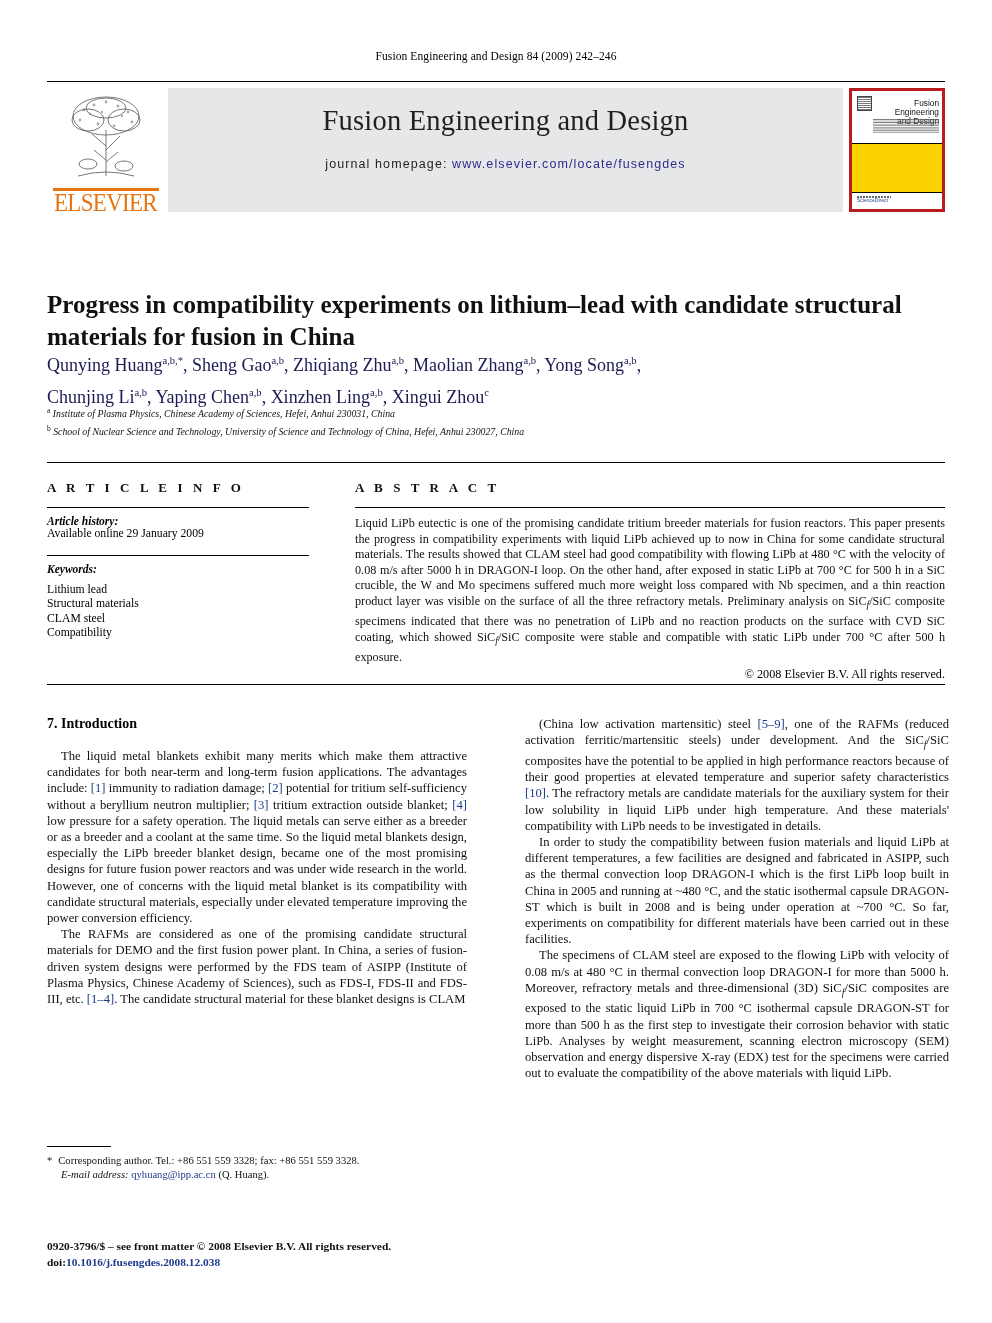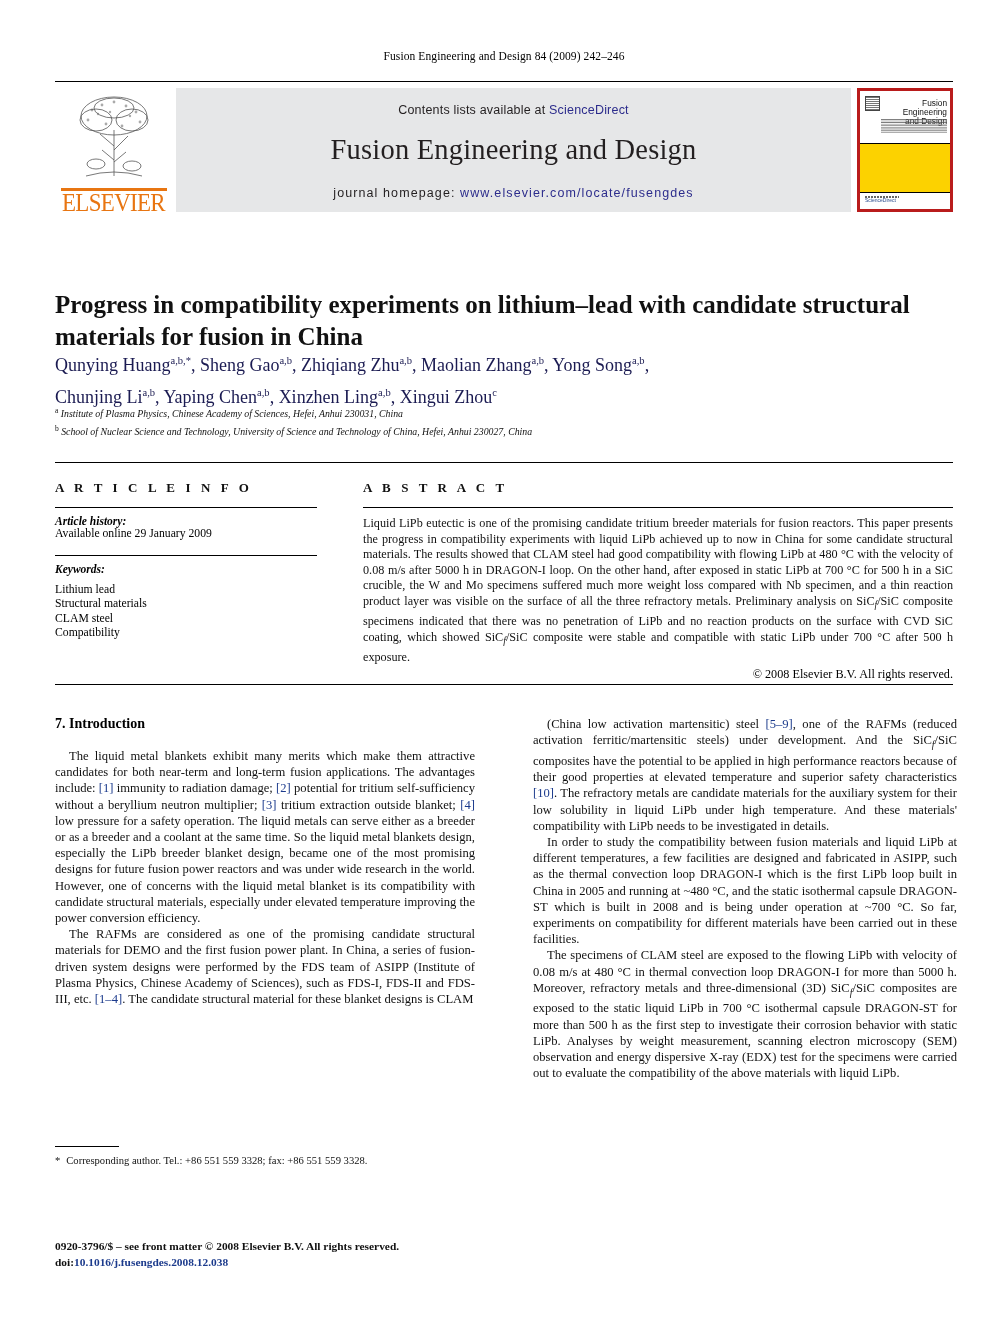--- a/index.html
+++ b/index.html
@@ -10,21 +10,21 @@
   body {
     width: 992px;
     height: 1323px;
     position: relative;
     font-family: "Liberation Serif", serif;
     color: #000000;
     overflow: hidden;
   }
   .page {
     position: absolute;
-    left: 8px; top: 0;
+    left: 0; top: 0;
     width: 964px;
     height: 1323px;
     background: #ffffff;
   }
 
   
   .runninghead {
     position: absolute;
     left: 0; top: 50px;
     width: 992px;
@@ -365,23 +365,20 @@
             <circle cx="32" cy="24" r="1.2"></circle>
           <circle cx="64" cy="26" r="1.2"></circle>
             <circle cx="44" cy="22" r="1.2"></circle>
         </g>
       </svg>
       <div class="gradbar"></div>
       <div class="elsevier-word">ELSEVIER</div>
     </div>
 
     <div class="centerpanel">
-      <div class="contents-line">
-        <span>Contents lists available at </span><span class="sd-link">ScienceDirect</span>
-      </div>
       <div class="journal-title">Fusion Engineering and Design</div>
       <div class="homepage-line">
         <span>journal homepage: </span><span class="homepage-url">www.elsevier.com/locate/fusengdes</span>
       </div>
     </div>
 
     <div class="cover">
       <div class="cover-top">
         <div class="cover-badge"></div>
         <div class="cover-jtitle">
@@ -451,20 +448,25 @@
           <p class="body">The specimens of CLAM steel are exposed to the flowing LiPb with velocity of 0.08 m/s at 480 °C in thermal convection loop DRAGON-I for more than 5000 h. Moreover, refractory metals and three-dimensional (3D) SiC<sub style="font-style:italic;font-size:0.78em;">f</sub>/SiC composites are exposed to the static liquid LiPb in 700 °C isothermal capsule DRAGON-ST for more than 500 h as the first step to investigate their corrosion behavior with static LiPb. Analyses by weight measurement, scanning electron microscopy (SEM) observation and energy dispersive X-ray (EDX) test for the specimens were carried out to evaluate the compatibility of the above materials with liquid LiPb.</p>
         </div>
     </div>
   </div>
 
   <div class="footnote">
     <div class="footrule"></div>
     <div class="footline">
       <span class="star">*</span><span>Corresponding author. Tel.: +86 551 559 3328; fax: +86 551 559 3328.</span>
     </div>
+    <div class="footline" style="padding-left:14px;text-indent:0;">
+      <span class="fn-italic">E-mail address:</span>
+      <span class="email">qyhuang@ipp.ac.cn</span>
+      <span>(Q. Huang).</span>
+    </div>
   </div>
 
   <div class="imprint">
     <div>0920-3796/$ – see front matter © 2008 Elsevier B.V. All rights reserved.</div>
     <div>
       <span>doi:</span><span class="doi-link">10.1016/j.fusengdes.2008.12.038</span>
     </div>
   </div>
 
 </div>

